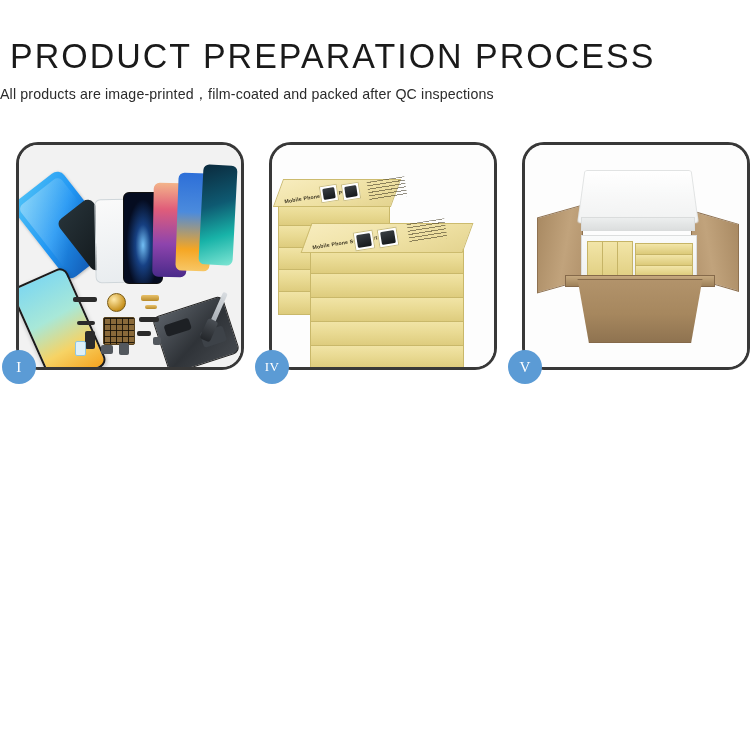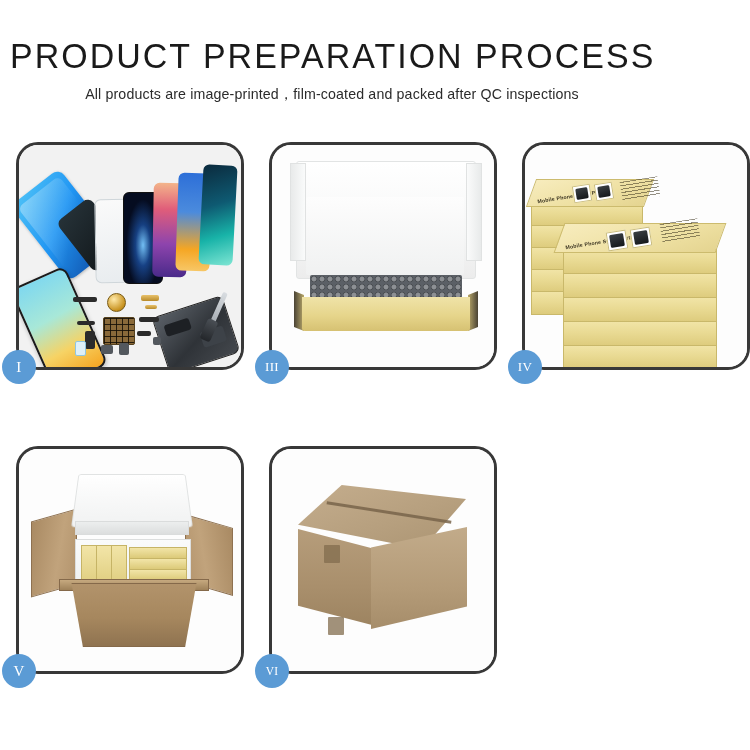--- a/index.html
+++ b/index.html
@@ -12,21 +12,21 @@
     height: 750px;
     font-family: "Liberation Sans", sans-serif;
     overflow: hidden;
     position: relative;
   }
 
   
   .header {
     width: 664px;
     padding-top: 38px;
-    text-align: center;
+    text-align: left;
   }
   .page-title {
     font-family: "Liberation Sans", sans-serif;
     font-size: 35px;
     font-weight: 400;
     letter-spacing: 2.1px;
     color: #1a1a1a;
     line-height: 1.05;
     white-space: nowrap;
     transform: scaleX(0.97);
@@ -432,36 +432,20 @@
         <div class="grey-part" style="left:100px;top:198px;width:10px;height:12px;"></div>
         <div class="grey-part" style="left:56px;top:196px;width:9px;height:13px;border:1px solid #8fc6e0;background:#dff0f7;"></div>
         <div class="grey-part" style="left:134px;top:192px;width:8px;height:8px;"></div>
         <div class="screwdriver"></div>
       </div>
     </div>
     <div class="step-badge">I</div>
   </div>
 
 
-  <div class="panel white-bg">
-    <div class="panel-inner">
-      <div class="panel-bg"></div>
-      <div style="position:absolute;inset:0;">
-        <div class="box3-lid"></div>
-        <div class="box3-lid-flapL"></div>
-        <div class="box3-lid-flapR"></div>
-        <div class="box3-foam"></div>
-        <div class="box3-contents"></div>
-        <div class="box3-side"></div>
-        <div class="box3-side-r"></div>
-        <div class="box3-front"></div>
-      </div>
-    </div>
-    <div class="step-badge wide">III</div>
-  </div>
 
   <div class="panel white-bg">
     <div class="panel-inner">
       <div class="panel-bg"></div>
       <div class="stack">
 
         <div class="ybox" style="left:6px;top:58px;width:110px;height:22px;"></div>
         <div class="ybox" style="left:6px;top:80px;width:110px;height:22px;"></div>
         <div class="ybox" style="left:6px;top:102px;width:110px;height:22px;"></div>
         <div class="ybox" style="left:6px;top:124px;width:110px;height:22px;"></div>
@@ -513,28 +497,14 @@
         <div class="c5-ybox" style="left:110px;top:109px;width:56px;height:10px;"></div>
         <div class="c5-ybox" style="left:110px;top:120px;width:56px;height:10px;"></div>
         <div class="c5-ybox" style="left:110px;top:131px;width:56px;height:10px;"></div>
         <div class="c5-rim"></div>
         <div class="c5-body"></div>
       </div>
     </div>
     <div class="step-badge">V</div>
   </div>
 
-  <div class="panel white-bg">
-    <div class="panel-inner">
-      <div class="panel-bg"></div>
-      <div style="position:absolute;inset:0;">
-        <div class="c6-top"></div>
-        <div class="c6-seam"></div>
-        <div class="c6-left"></div>
-        <div class="c6-right"></div>
-        <div class="c6-tab" style="left:52px;top:96px;"></div>
-        <div class="c6-tab" style="left:56px;top:168px;"></div>
-      </div>
-    </div>
-    <div class="step-badge xwide">VI</div>
-  </div>
 
 </div>
 
 </body></html>

